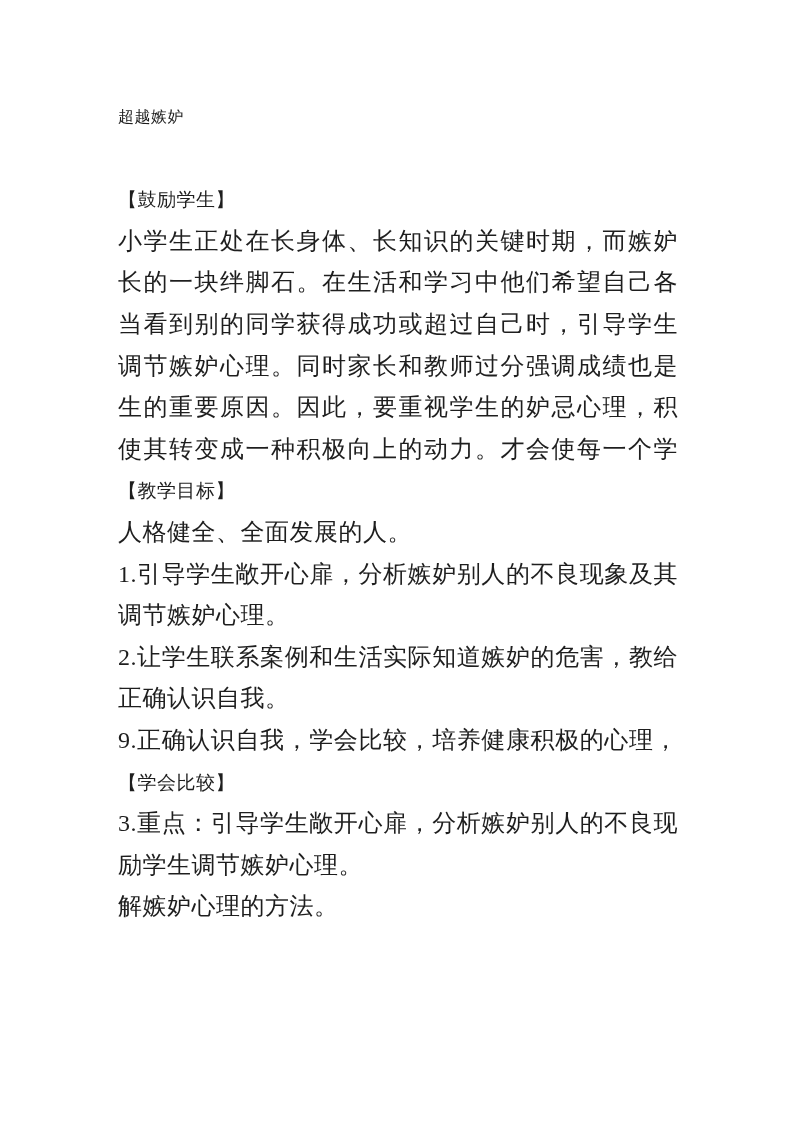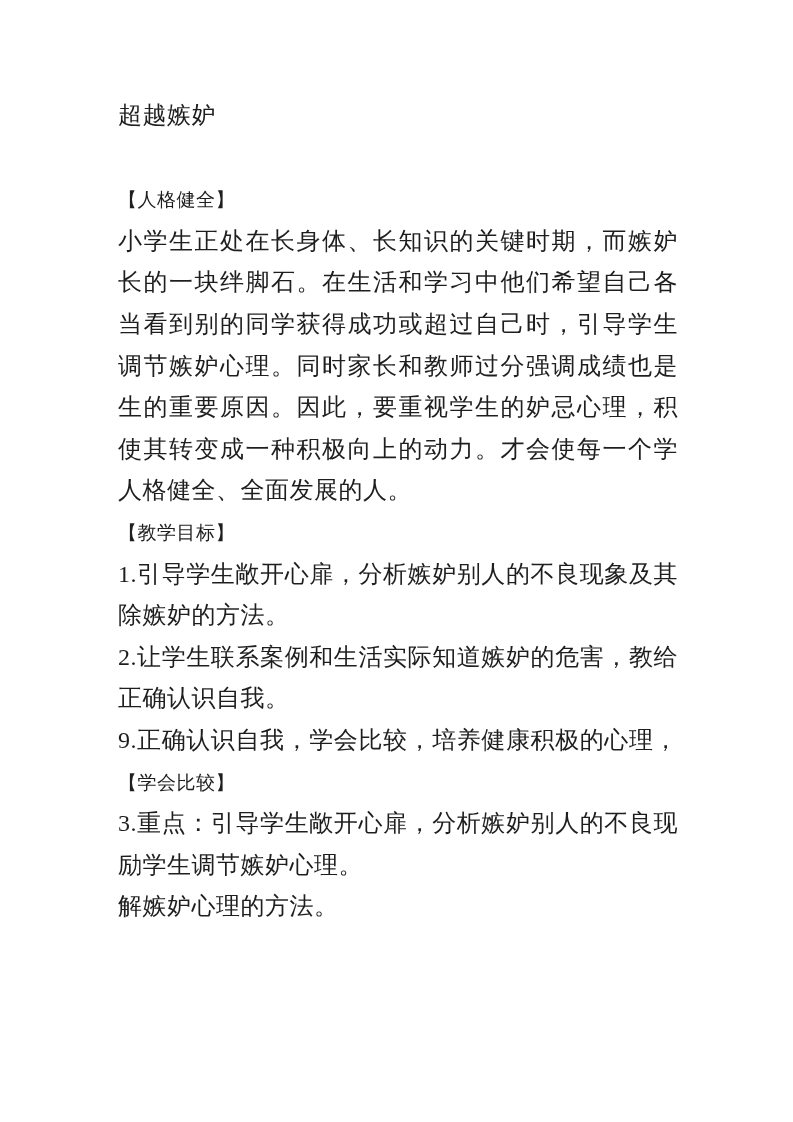--- a/index.html
+++ b/index.html
@@ -30,48 +30,47 @@
     letter-spacing: 0.5px;
   }
   
   .line.fill {
     white-space: normal;
     text-align: justify;
     text-align-last: justify;
     overflow: hidden;
   }
   .line.title {
-    font-size: 24px;
-    font-family: Liberation Mono, monospace;
+    font-size: 16px;
   }
   .line.heading {
     font-size: 19px;
   }
   .line.spacer {
     
   }
 </style>
 </head>
 <body>
 
 <div class="page">
   <div class="doc-content">
       <div class="line title">超越嫉妒</div>
       <div class="line spacer"></div>
-      <div class="line heading">【人格健全】</div>
+      <div class="line heading">【鼓励学生】</div>
       <div class="line body fill">小学生正处在长身体、长知识的关键时期，而嫉妒是阻碍学生健康成</div>
       <div class="line body fill">长的一块绊脚石。在生活和学习中他们希望自己各方面都比别人好，</div>
       <div class="line body fill">当看到别的同学获得成功或超过自己时，引导学生敞开心扉，但又不</div>
       <div class="line body fill">调节嫉妒心理。同时家长和教师过分强调成绩也是触发孩子嫉妒心理产</div>
       <div class="line body fill">生的重要原因。因此，要重视学生的妒忌心理，积极引导，正确对待，</div>
       <div class="line body fill">使其转变成一种积极向上的动力。才会使每一个学生成长为心理健康、</div>
+      <div class="line heading">【教学目标】</div>
       <div class="line body">人格健全、全面发展的人。</div>
-      <div class="line heading">【教学目标】</div>
       <div class="line body fill">1.引导学生敞开心扉，分析嫉妒别人的不良现象及其原因，鼓励学生</div>
-      <div class="line body">除嫉妒的方法。</div>
+      <div class="line body">调节嫉妒心理。</div>
       <div class="line body fill">2.让学生联系案例和生活实际知道嫉妒的危害，教给学生缓解以及消</div>
       <div class="line body">正确认识自我。</div>
       <div class="line body fill">9.正确认识自我，学会比较，培养健康积极的心理，养成活泼开朗的</div>
       <div class="line heading">【学会比较】</div>
       <div class="line body fill">3.重点：引导学生敞开心扉，分析嫉妒别人的不良现象及其成因，鼓</div>
       <div class="line body">励学生调节嫉妒心理。</div>
       <div class="line body">解嫉妒心理的方法。</div>
     </div>
 </div>
 

